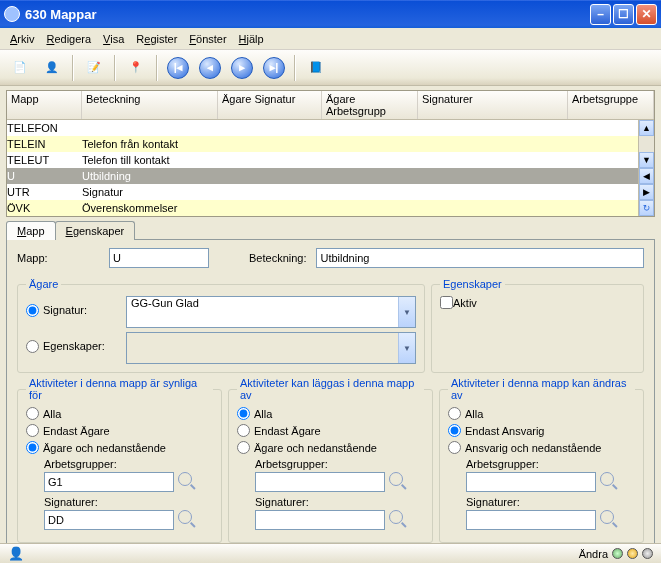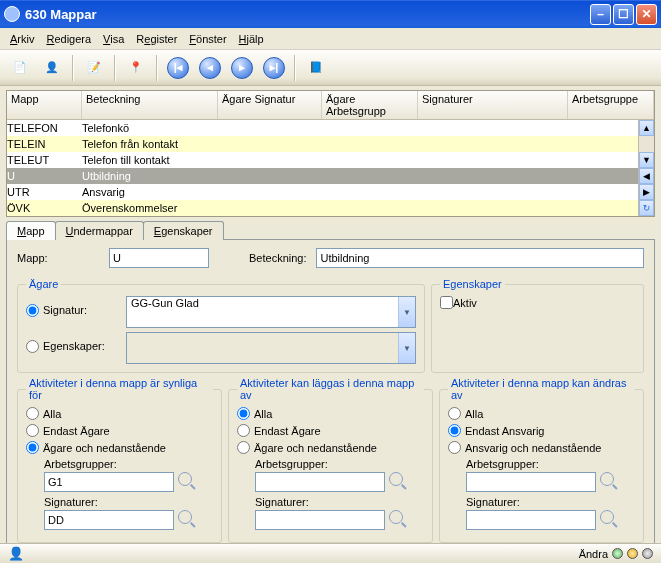--- a/index.html
+++ b/index.html
@@ -114,21 +114,20 @@
       <div class="col c0">Mapp</div>
       <div class="col c1">Beteckning</div>
       <div class="col c2">Ägare Signatur</div>
       <div class="col c3">Ägare Arbetsgrupp</div>
       <div class="col c4">Signaturer</div>
       <div class="col c5">Arbetsgruppe</div>
     </div>
     <div class="gridbody" id="gridbody">
       <div class="gridrow">
           <div class="cell c0">TELEFON</div>
-          <div class="cell c1">Telefonkö</div>
           <div class="cell c2"></div>
           <div class="cell c3"></div>
           <div class="cell c4"></div>
           <div class="cell c5"></div>
         </div>
         <div class="gridrow yellow">
           <div class="cell c0">TELEIN</div>
           <div class="cell c1">Telefon från kontakt</div>
           <div class="cell c2"></div>
           <div class="cell c3"></div>
@@ -146,21 +145,21 @@
         <div class="gridrow sel">
           <div class="cell c0">U</div>
           <div class="cell c1">Utbildning</div>
           <div class="cell c2"></div>
           <div class="cell c3"></div>
           <div class="cell c4"></div>
           <div class="cell c5"></div>
         </div>
         <div class="gridrow">
           <div class="cell c0">UTR</div>
-          <div class="cell c1">Ansvarig</div>
+          <div class="cell c1">Signatur</div>
           <div class="cell c2"></div>
           <div class="cell c3"></div>
           <div class="cell c4"></div>
           <div class="cell c5"></div>
         </div>
         <div class="gridrow yellow">
           <div class="cell c0">ÖVK</div>
           <div class="cell c1">Överenskommelser</div>
           <div class="cell c2"></div>
           <div class="cell c3"></div>
@@ -173,21 +172,20 @@
         <div class="vsbtn">▼</div>
         <div class="vsbtn">◀</div>
         <div class="vsbtn">▶</div>
         <div class="vsbtn" style="color:#2a6add;">↻</div>
       </div>
     </div>
   </div>
 
   <div class="tabs">
     <div class="tab active"><u>M</u>app</div>
-    <div class="tab"><u>U</u>ndermappar</div>
     <div class="tab"><u>E</u>genskaper</div>
   </div>
 
   <div class="tabpanel">
     <div class="row">
       <div class="lbl">Mapp:</div>
       <input type="text" class="tf" style="width: 100px;" value="U">
       <div style="width:20px"></div>
       <div>Beteckning:</div>
       <input type="text" class="tf" style="flex: 1 1 0%;" value="Utbildning">

